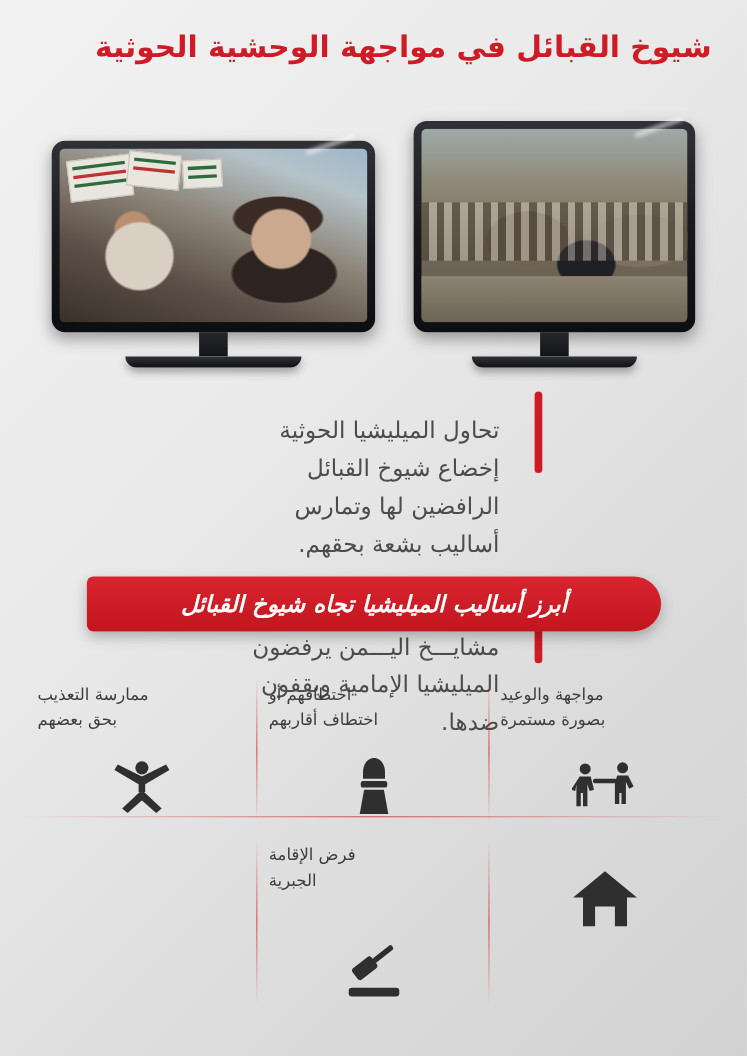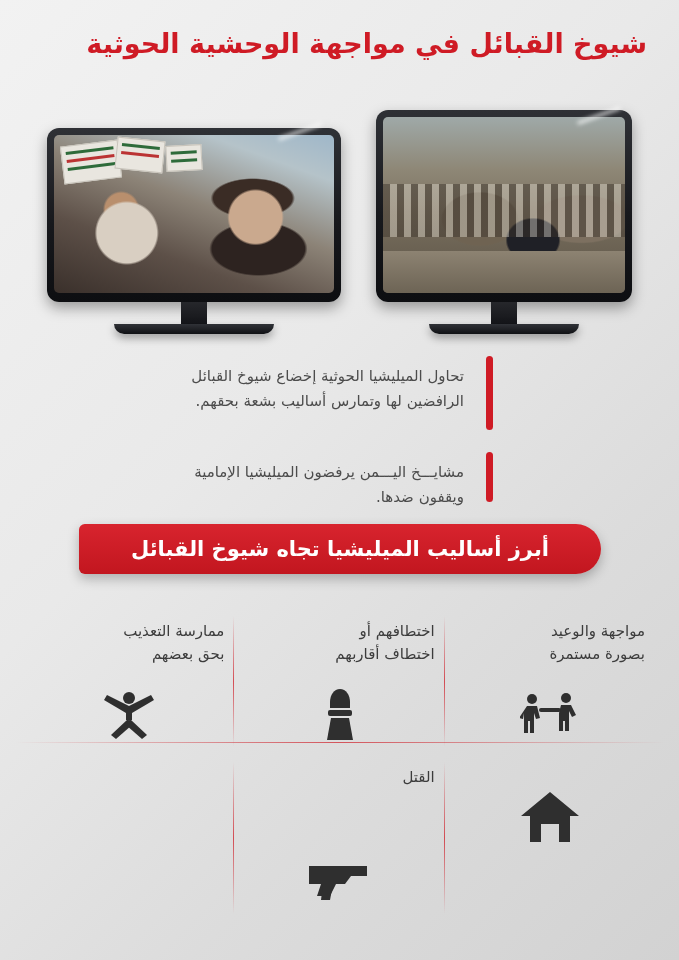--- a/index.html
+++ b/index.html
@@ -105,45 +105,45 @@
 
   
   .bullets{position:absolute;top:356px;right:186px;left:180px;}
   .bullet{display:flex;flex-direction:row;align-items:flex-start;margin-bottom:22px;}
   .bullet .bar{
     width:7px;border-radius:4px;background:#cf1b25;flex:0 0 auto;margin-left:14px;
   }
   .bullet.b1 .bar{height:74px;}
   .bullet.b2 .bar{height:50px;}
   .bullet p{
-    margin:8px;font-size:15px;line-height:1.65;color:#4c4c4c;
+    margin:18px;font-size:21px;line-height:1.65;color:#4c4c4c;
     text-align:right;flex:1;
   }
 
   
   .banner{
     position:absolute;top:524px;right:78px;
     width:522px;height:50px;
     background:linear-gradient(180deg,#d8242e 0%,#c2161f 100%);
     border-radius:6px 26px 26px 6px;
     box-shadow:0 5px 12px rgba(0,0,0,.25);
-    display:flex;align-items:center;justify-content:center;
+    display:flex;align-items:center;justify-content:center;font-style:italic;
   }
   .banner span{
     color:#fff;font-size:21px;font-weight:bold;
   }
 
   
   .grid{
     position:absolute;top:606px;right:24px;left:24px;
     display:grid;grid-template-columns:1fr 1fr 1fr;
   }
   .cell{
     padding:14px 10px 6px 10px;
-    text-align:right;
+    text-align:left;
     position:relative;
   }
   .cell .lbl{
     font-size:15px;line-height:1.5;color:#3c3c3c;white-space:pre-line;
   }
   .cell .ico{
     margin-top:14px;height:72px;display:flex;align-items:center;justify-content:center;
   }
   .cell .ico svg{fill:#2f2f2f;}
   .vline{
@@ -271,28 +271,32 @@
   <div class="grid row2" style="top:752px;">
 
     <div class="cell">
       <div class="ico">
         <svg width="62" height="56" viewBox="0 0 62 56" aria-hidden="true">
           <path d="M31 4 L60 28 h-9 v26 H40V36H22v18H11V28H2z"></path>
         </svg>
       </div>
     </div>
 
-
-    <div class="cell">
-      <div class="lbl">القتل</div>
-      <div class="ico">
-        <svg width="66" height="44" viewBox="0 0 66 44" aria-hidden="true">
-          <path d="M2 6h58v10H44l-6 8h-9l-6 12H10l4-12H2z"></path>
-          <path d="M16 24h10l-3 16h-9z"></path>
-        </svg>
-      </div>
-    </div>
+    <div class="cell">
+      <div class="lbl">فرض الإقامة
+الجبرية</div>
+      <div class="ico">
+        <svg width="62" height="52" viewBox="0 0 62 52" aria-hidden="true">
+          <rect x="8" y="42" width="46" height="8" rx="3"></rect>
+          <g transform="rotate(-38 31 22)">
+            <rect x="12" y="12" width="22" height="13" rx="3"></rect>
+            <rect x="33" y="16" width="22" height="5" rx="2"></rect>
+          </g>
+        </svg>
+      </div>
+    </div>
+
 
     <div class="vline v1"></div>
     <div class="vline v2"></div>
   </div>
 
 </div>
 
 </body></html>

